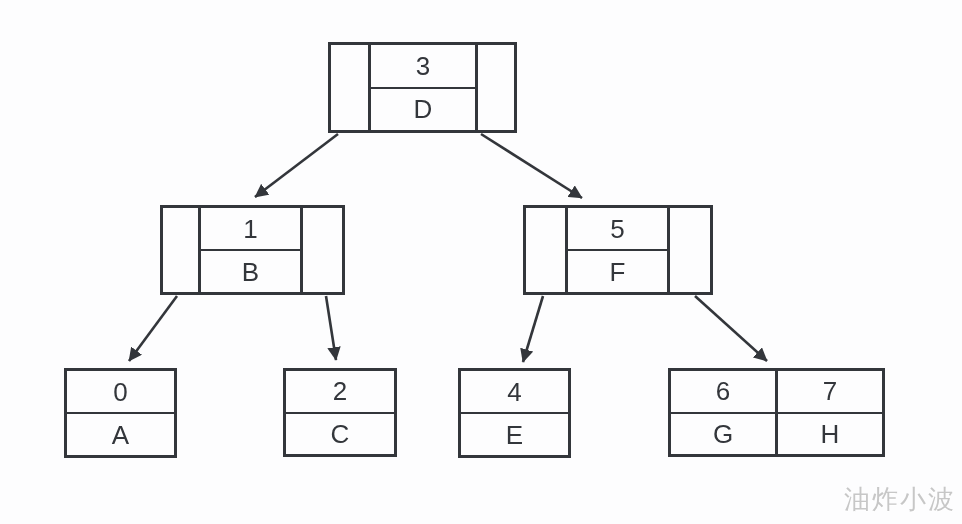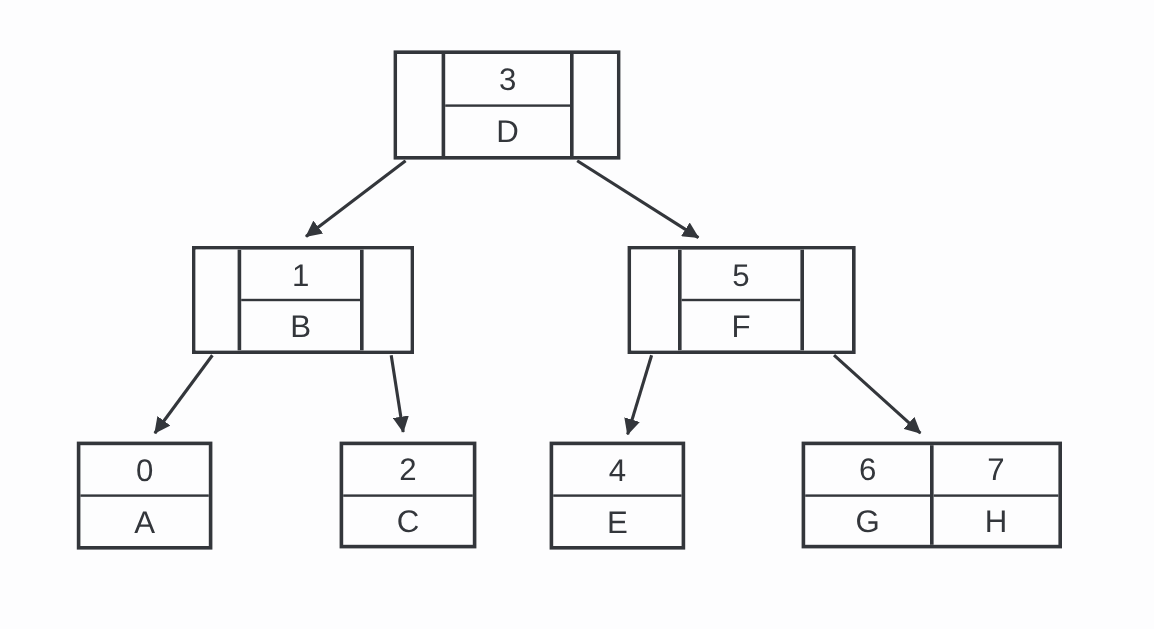--- a/index.html
+++ b/index.html
@@ -132,14 +132,15 @@
     <div class="col first">
       <div class="cell key node-text">6</div>
       <div class="cell node-text">G</div>
     </div>
     <div class="col">
       <div class="cell key node-text">7</div>
       <div class="cell node-text">H</div>
     </div>
   </div>
 
+  <div class="watermark">油炸小波</div>
 
 </div>
 
 </body></html>

